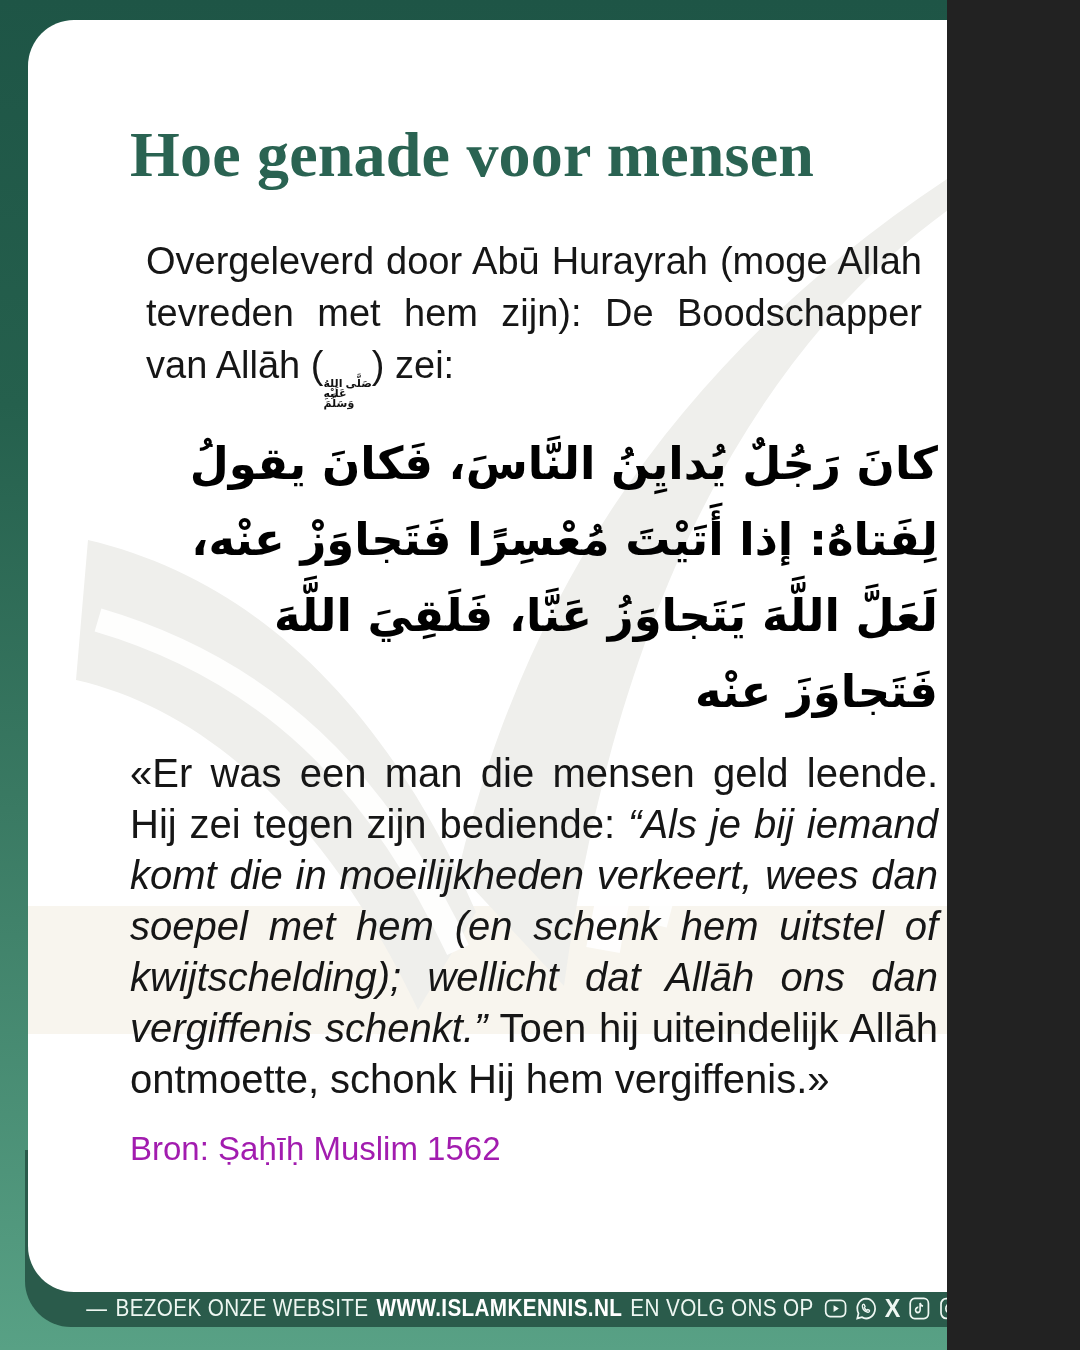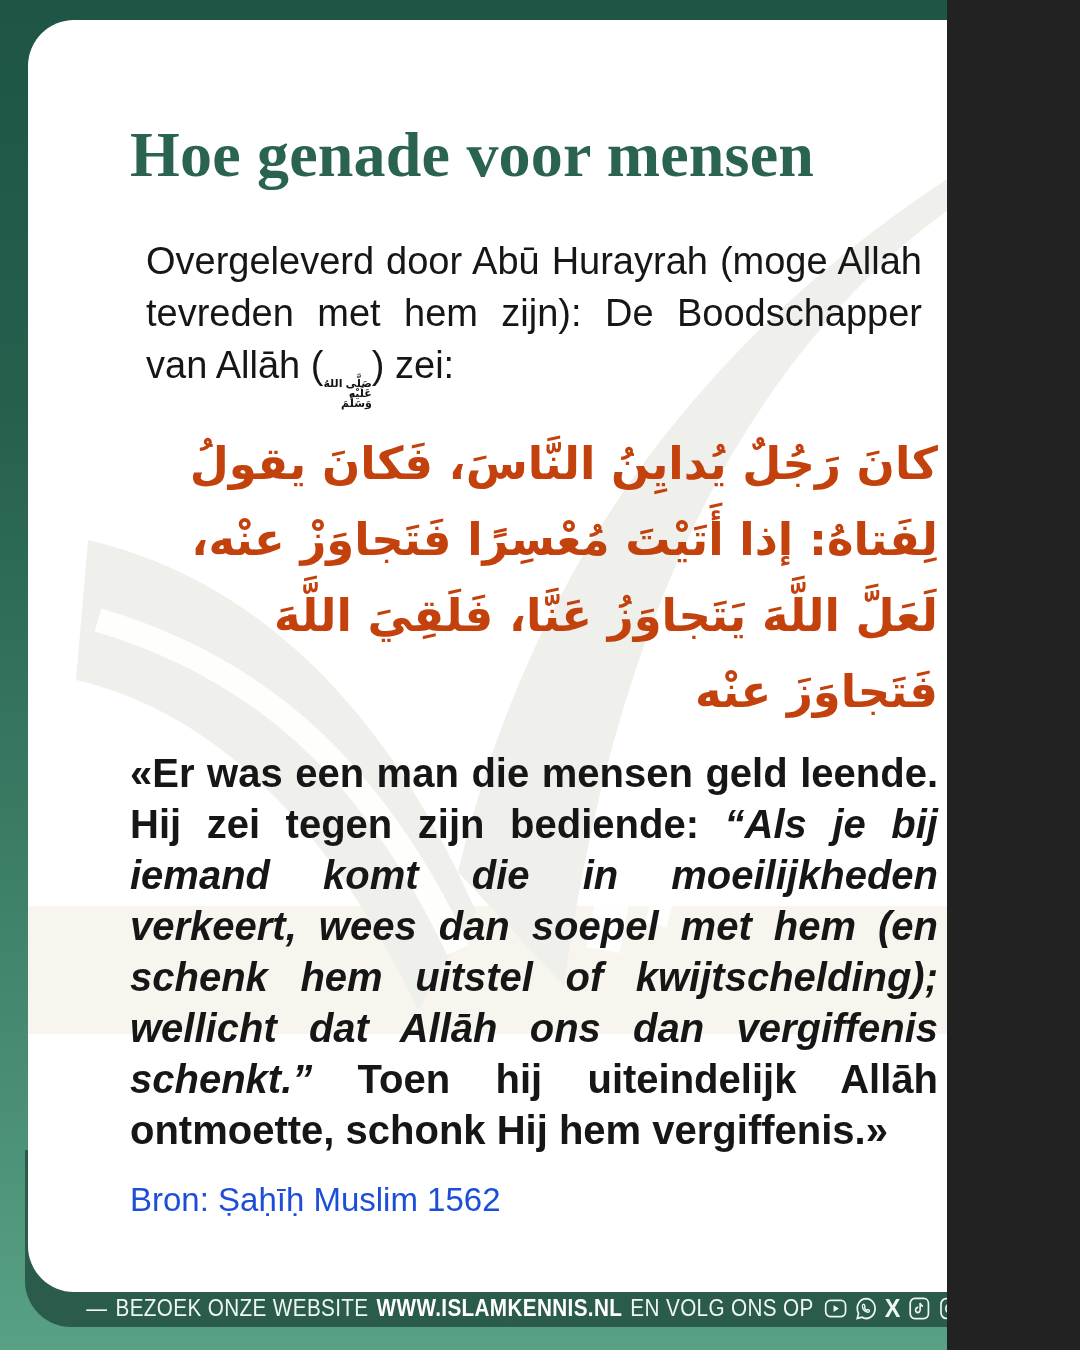--- a/index.html
+++ b/index.html
@@ -15,30 +15,30 @@
   .card {
     position:absolute; left:28px; top:20px; width:1024px; height:1272px;
     background:var(--card-bg,#ffffff); border-radius:46px; overflow:hidden;
   }
   .watermark { position:absolute; left:0; top:0; width:1024px; height:1272px; pointer-events:none; }
   .content { position:relative; padding:94px 114px 0 102px; }
   .title { margin:0 0 40px 0; font-family:"Liberation Serif","DejaVu Serif",serif;
     font-weight:700; font-size:64px; line-height:81px; color:var(--accent-green,#2a6352); letter-spacing:0.2px; }
   .title .tline { display:block; }
   .intro { margin:16px; font-size:38px; line-height:52px; color:#161616; text-align:justify; }
-  .saw { display:inline-flex; flex-direction:column; align-items:flex-end; vertical-align:-9px;
+  .saw { display:inline-flex; flex-direction:column; align-items:flex-start; vertical-align:-9px;
     font-size:11px; line-height:10px; font-weight:700; color:#111; }
   .saw .sawl { display:block; white-space:nowrap; }
   .arabic { margin:18px 0 0 0; direction:rtl; text-align:right; unicode-bidi:embed;
     font-family:"DejaVu Sans","DejaVu Serif",sans-serif; font-weight:700;
-    font-size:45px; line-height:76px; color:#c2410c; }
-  .translation { margin:18px 0 0 0; font-size:40px; line-height:51px; font-weight:700;
+    font-size:45px; line-height:76px; color:#000000; }
+  .translation { margin:18px 0 0 0; font-size:40px; line-height:51px; font-weight:400;
     color:#161616; text-align:justify; }
   .translation em { font-style:italic; }
-  .source { margin:24px 0 0 0; font-size:33px; line-height:40px; color:#1d4ed8; }
+  .source { margin:24px 0 0 0; font-size:33px; line-height:40px; color:#a21caf; }
   .footer {
     position:absolute; left:0; top:1290px; width:1080px; height:37px;
     display:flex; align-items:center; justify-content:center;
     color:#eef7f2; font-size:23px; letter-spacing:0.4px; white-space:nowrap;
   }
   .footer-inner { display:flex; align-items:center; gap:9px; transform:scaleX(0.9); transform-origin:center; }
   .footer-inner strong { font-weight:700; color:#ffffff; }
   .social { display:flex; align-items:center; gap:7px; margin:0 2px; }
   .social .ic { width:27px; height:27px; display:block; color:#eef7f2; }
   .xicon { font-weight:700; font-size:26px; line-height:27px; color:#eef7f2;

